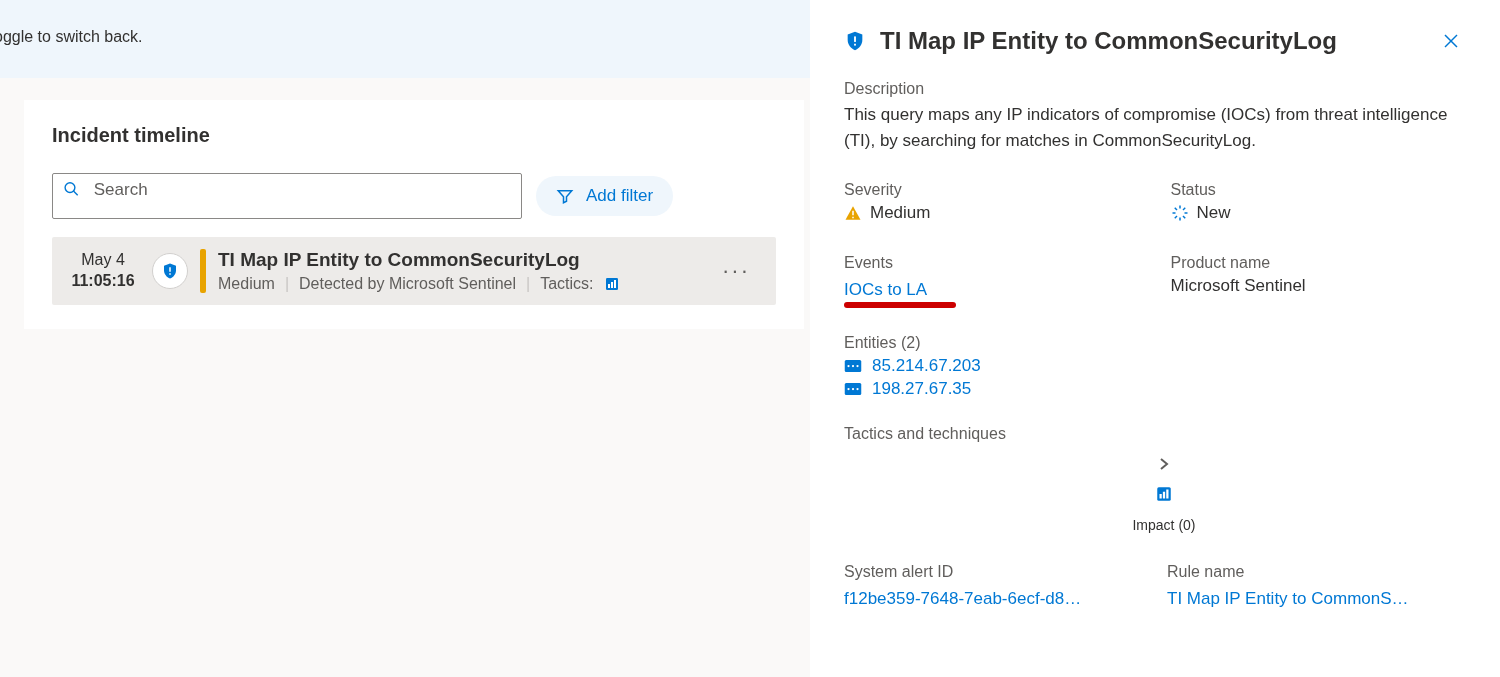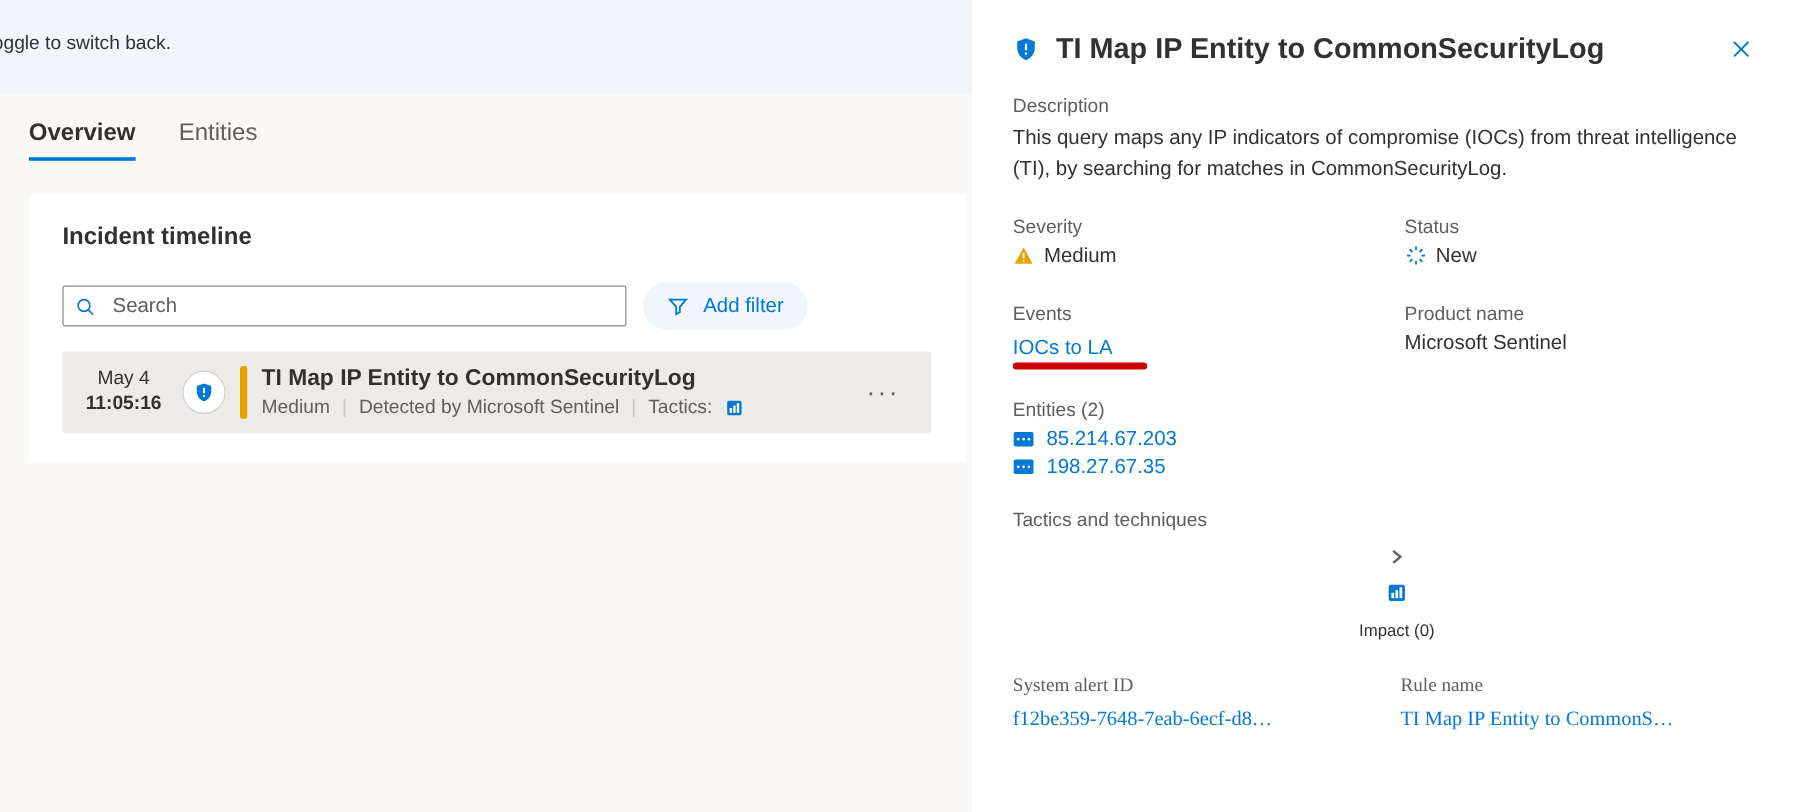--- a/index.html
+++ b/index.html
@@ -55,25 +55,25 @@
   }
   .search-row {
     display: flex;
     gap: 14px;
     align-items: center;
     margin-bottom: 18px;
   }
   .search-box {
     flex: 0 0 470px;
     display: flex;
-    align-items: flex-end;
+    align-items: flex-start;
     border: 1px solid #8a8886;
     border-radius: 2px;
     padding: 6px 10px;
-    height: 34px;
+    height: 46px;
     gap: 14px;
   }
   .search-box input {
     border: none;
     outline: none;
     font-size: 17px;
     width: 100%;
     color: #323130;
   }
   .search-box input::placeholder { color: #605e5c; }
@@ -231,36 +231,31 @@
   }
   .chev {
     color: #605e5c;
     font-size: 14px;
   }
   .bottom-cols {
     margin-top: 30px;
     display: grid;
     grid-template-columns: 1fr 1fr;
     column-gap: 24px;
-    font-family: Liberation Serif, serif;
   }
   svg { display: block; }
 </style>
 </head>
 <body>
 
 <div class="top-banner">
   <span class="txt">oggle to switch back.</span>
 </div>
 
 <div class="left-wrap">
-  <div class="tabs">
-    <div class="tab active">Overview</div>
-    <div class="tab">Entities</div>
-  </div>
 
   <div class="card">
     <h2>Incident timeline</h2>
 
     <div class="search-row">
       <div class="search-box">
         <svg width="18" height="18" viewBox="0 0 24 24" fill="none" stroke="#0078d4" stroke-width="2">
             <circle cx="10" cy="10" r="7"></circle>
             <line x1="21" y1="21" x2="15" y2="15"></line>
           </svg>

